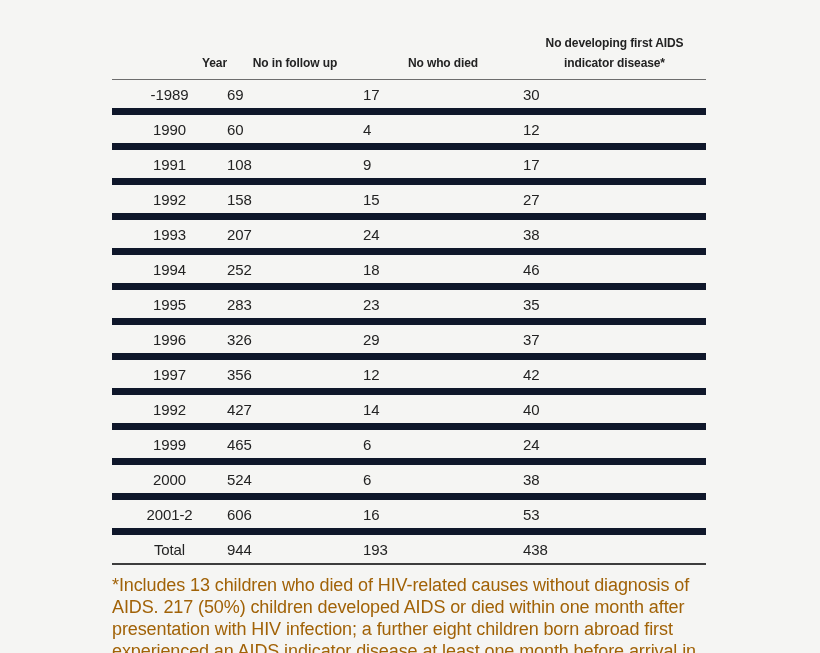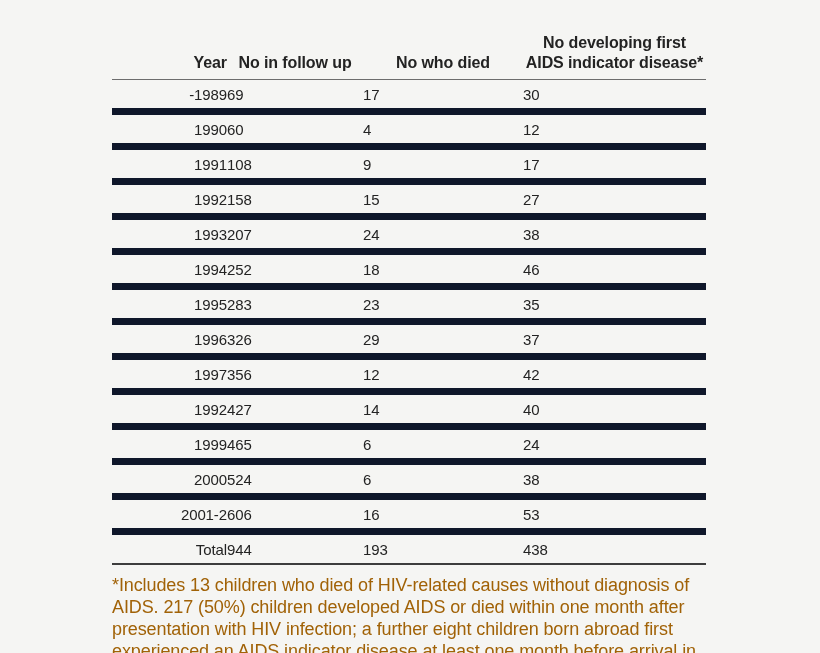--- a/index.html
+++ b/index.html
@@ -25,40 +25,40 @@
     table-layout: fixed;
     font-size: 15px;
   }
   col.c-year  { width: 115px; }
   col.c-fup   { width: 136px; }
   col.c-died  { width: 160px; }
   col.c-aids  { width: 183px; }
 
   thead th {
     font-weight: bold;
-    font-size: 16px;
+    font-size: 12px;
     line-height: 20px;
     vertical-align: bottom;
     padding: 0 0 6px 0;
     text-align: center;
     border-bottom: 1px solid #6d6d6d;
     letter-spacing: -0.1px;
   }
   thead th.col-year {
     text-align: right;
   }
   tbody td {
     height: 28px;
     padding: 0;
     vertical-align: middle;
     font-size: 15px;
     letter-spacing: -0.1px;
   }
   tbody td.cell-year {
-    text-align: right;
+    text-align: center;
   }
   tbody tr + tr td {
     border-top: 7px solid #0f172a;
   }
   tbody tr:last-child td {
     border-bottom: 2px solid #3d3d3d;
   }
   .footnote {
     width: 594px;
     margin: 9px 16px 0 0;

